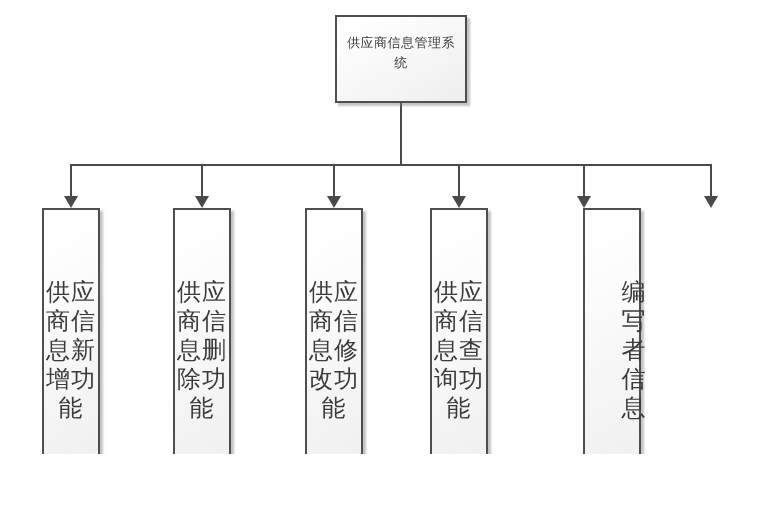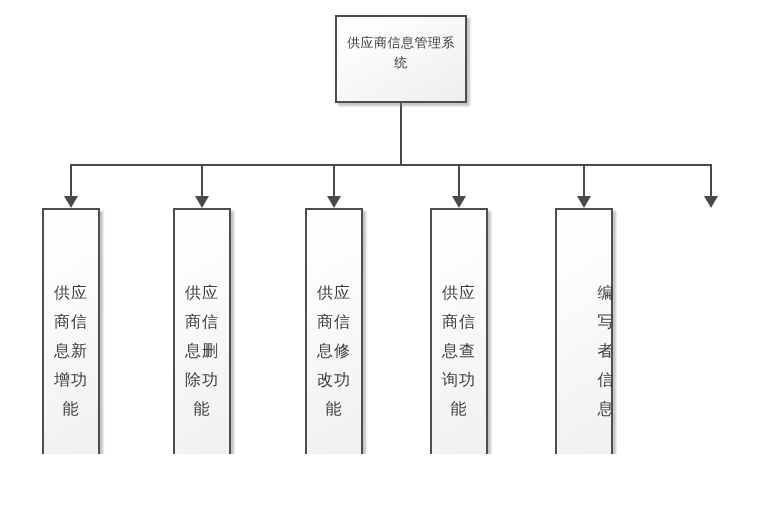--- a/index.html
+++ b/index.html
@@ -26,21 +26,21 @@
     display:flex;justify-content:center;text-align:center;color:var(--text);
   }
   .node .node-text{white-space:pre-line;}
   .node.root{
     left:335px;top:15px;width:132px;height:88px;
     font-size:13px;line-height:20px;align-items:flex-start;padding-top:16px;
     letter-spacing:0.5px;
   }
   .node.child{
     top:208px;height:285px;width:58px;
-    font-size:16px;line-height:29px;align-items:center;letter-spacing:1px;
+    font-size:24px;line-height:29px;align-items:center;letter-spacing:1px;
   }
   .watermark{position:absolute;left:639px;top:456px;width:138px;height:48px;}
   .wm-logo{position:absolute;left:2px;top:5px;width:29px;height:29px;}
   .wm-logo .logo-gray{fill:var(--logo-gray);stroke:#ffffff;stroke-width:1.5px;}
   .wm-logo .logo-orange{fill:var(--logo-orange);stroke:#ffffff;stroke-width:1.5px;}
   .wm-brand{
     position:absolute;left:33px;top:-3px;font-size:25px;font-weight:bold;
     color:var(--brand-orange);letter-spacing:1px;white-space:nowrap;
     font-family:"Liberation Serif","DejaVu Serif",serif;
   }
@@ -101,20 +101,20 @@
 改功
 能</div>
   </div>
   <div class="node child" style="left:430px;">
     <div class="node-text">供应
 商信
 息查
 询功
 能</div>
   </div>
-  <div class="node child" style="left:555px;padding-left:44px;">
+  <div class="node child" style="left:583px;padding-left:44px;">
     <div class="node-text">编写
 者信
 息</div>
   </div>
 
 
 </div>
 
 </body></html>

